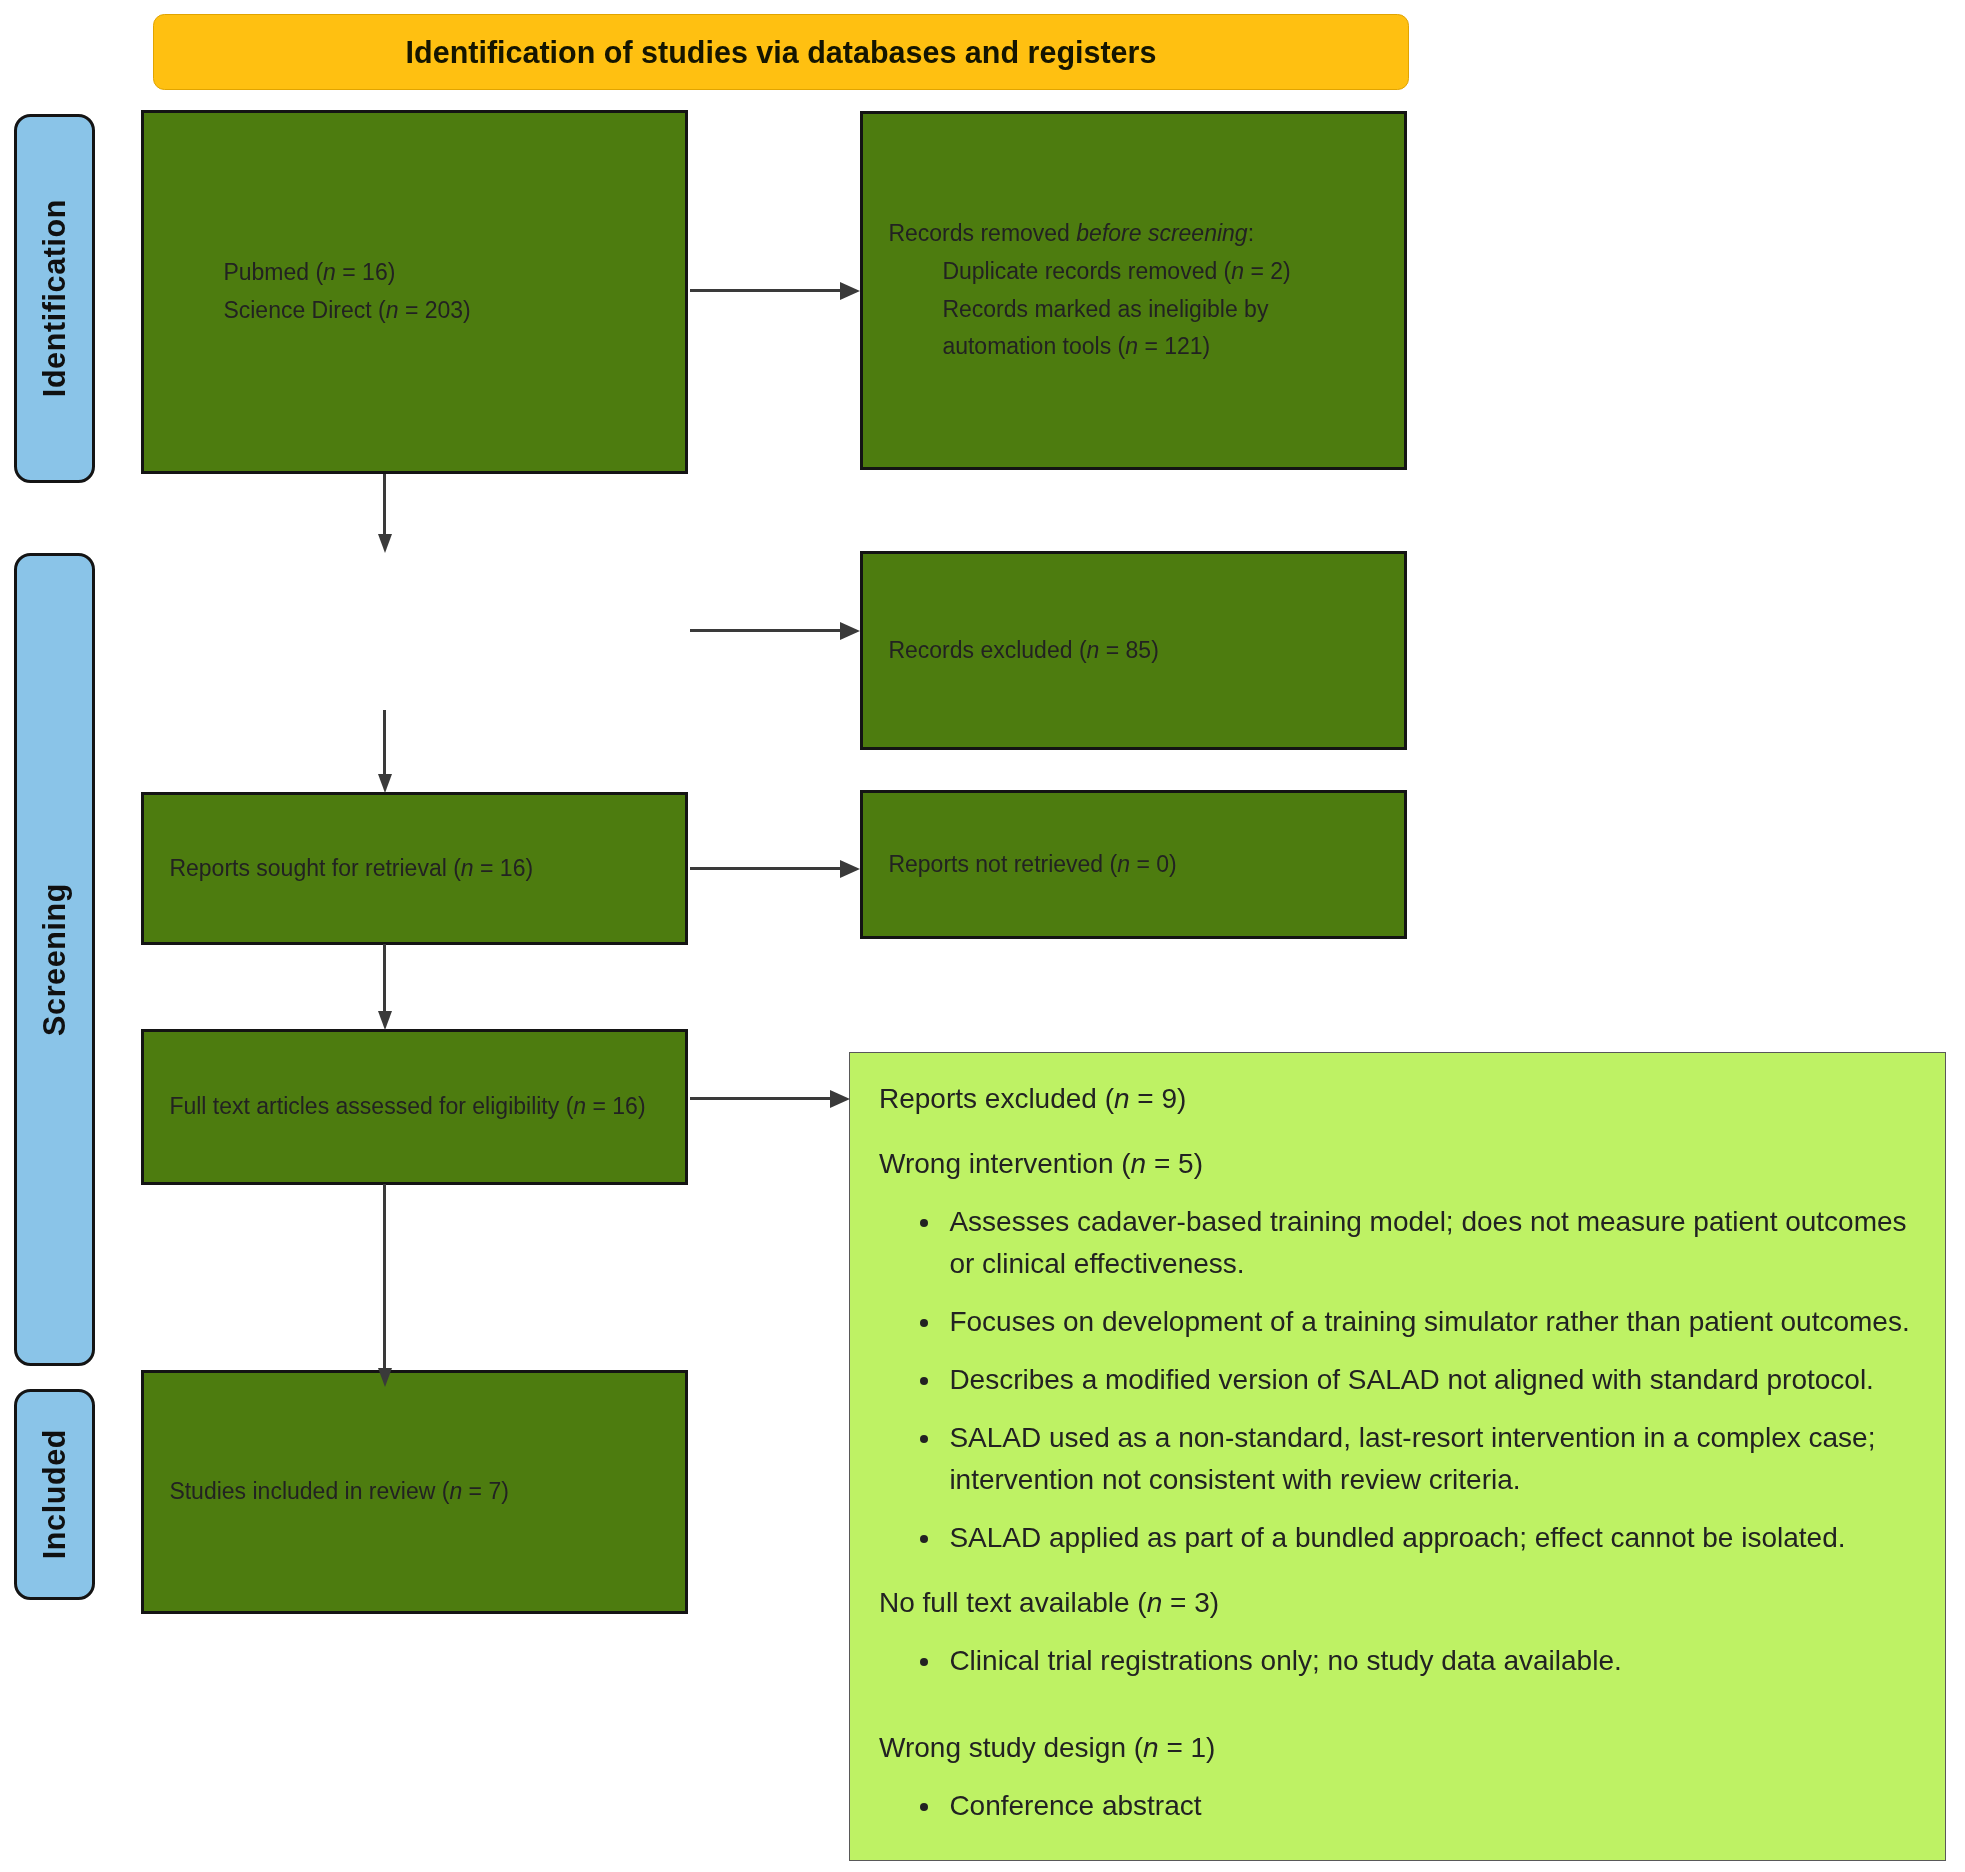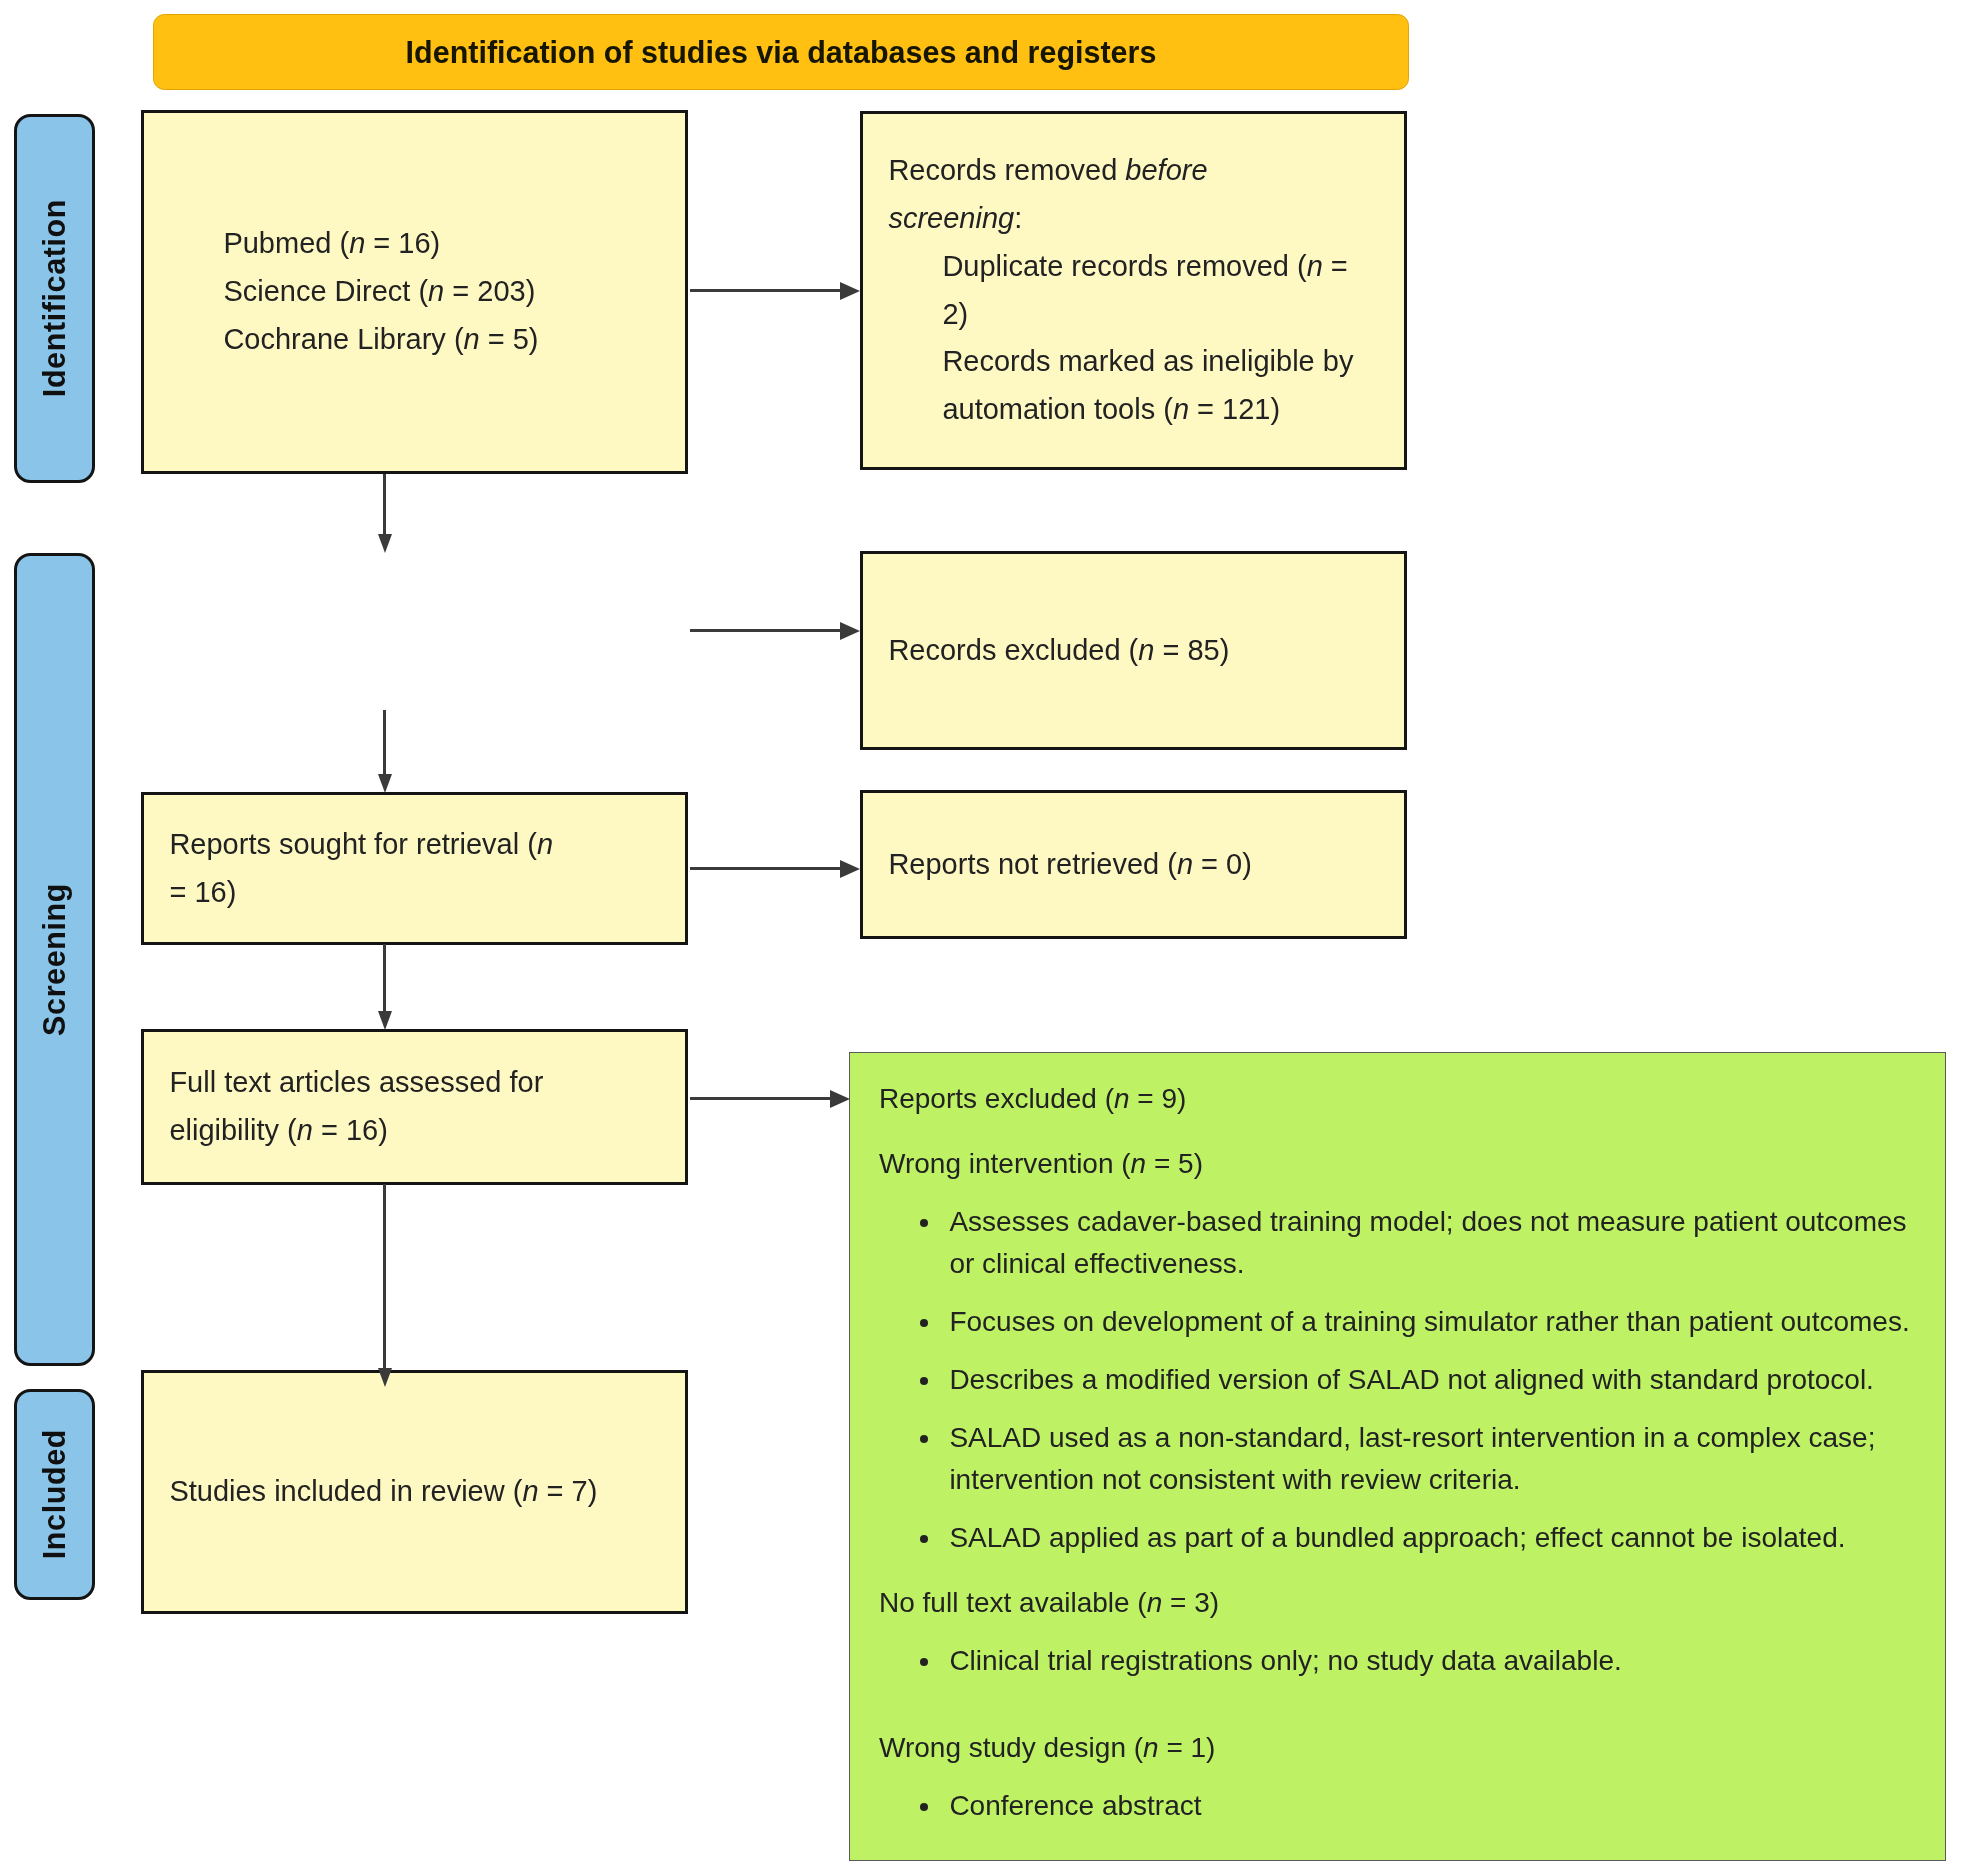--- a/index.html
+++ b/index.html
@@ -16,23 +16,23 @@
   .stage{position:absolute;left:14px;width:81px;background:var(--stage-bg,#8AC4E8);
     border:3.2px solid var(--stage-border,#141414);border-radius:16.5px;
     display:flex;align-items:center;justify-content:center;box-sizing:border-box;}
   .stage-identification{top:114px;height:369px;}
   .stage-screening{top:553px;height:813px;}
   .stage-included{top:1389px;height:211px;}
   .stage span{writing-mode:vertical-rl;transform:rotate(180deg);
     font-size:30.5px;font-weight:bold;color:#101010;letter-spacing:0.6px;}
 
   
-  .box{position:absolute;background:#fef9c3;border:3.2px solid var(--box-border,#141414);
+  .box{position:absolute;background:#4d7c0f;border:3.2px solid var(--box-border,#141414);
     box-sizing:border-box;display:flex;align-items:center;
-    font-size:29px;line-height:1.65;padding:0 25.4px;}
+    font-size:23px;line-height:1.65;padding:0 25.4px;}
   .col-left{left:141px;width:547px;}
   .col-right{left:860px;width:547px;}
   .box-records-identified{top:110px;height:364px;}
   .box-records-removed{top:111px;height:359px;}
   .box-records-screened{top:551px;height:159px;}
   .box-records-excluded{top:551px;height:199px;}
   .box-reports-sought{top:792px;height:153px;}
   .box-reports-not-retrieved{top:790px;height:149px;}
   .box-full-text{top:1029px;height:156px;}
   .box-studies-included{top:1370px;height:244px;}
@@ -86,21 +86,20 @@
   </div>
   <div class="stage stage-included">
     <span>Included</span>
   </div>
 
   <div class="box col-left box-records-identified">
     <div class="box-text">
       <div>
           <div class="indent-item">Pubmed (<i>n</i> = 16)</div>
           <div class="indent-item">Science Direct (<i>n</i> = 203)</div>
-          <div class="indent-item">Cochrane Library (<i>n</i> = 5)</div>
         </div>
     </div>
   </div>
 
 
   <div class="box col-left box-reports-sought">
     <div class="box-text">Reports sought for retrieval (<i>n</i> = 16)</div>
   </div>
 
   <div class="box col-left box-full-text">

